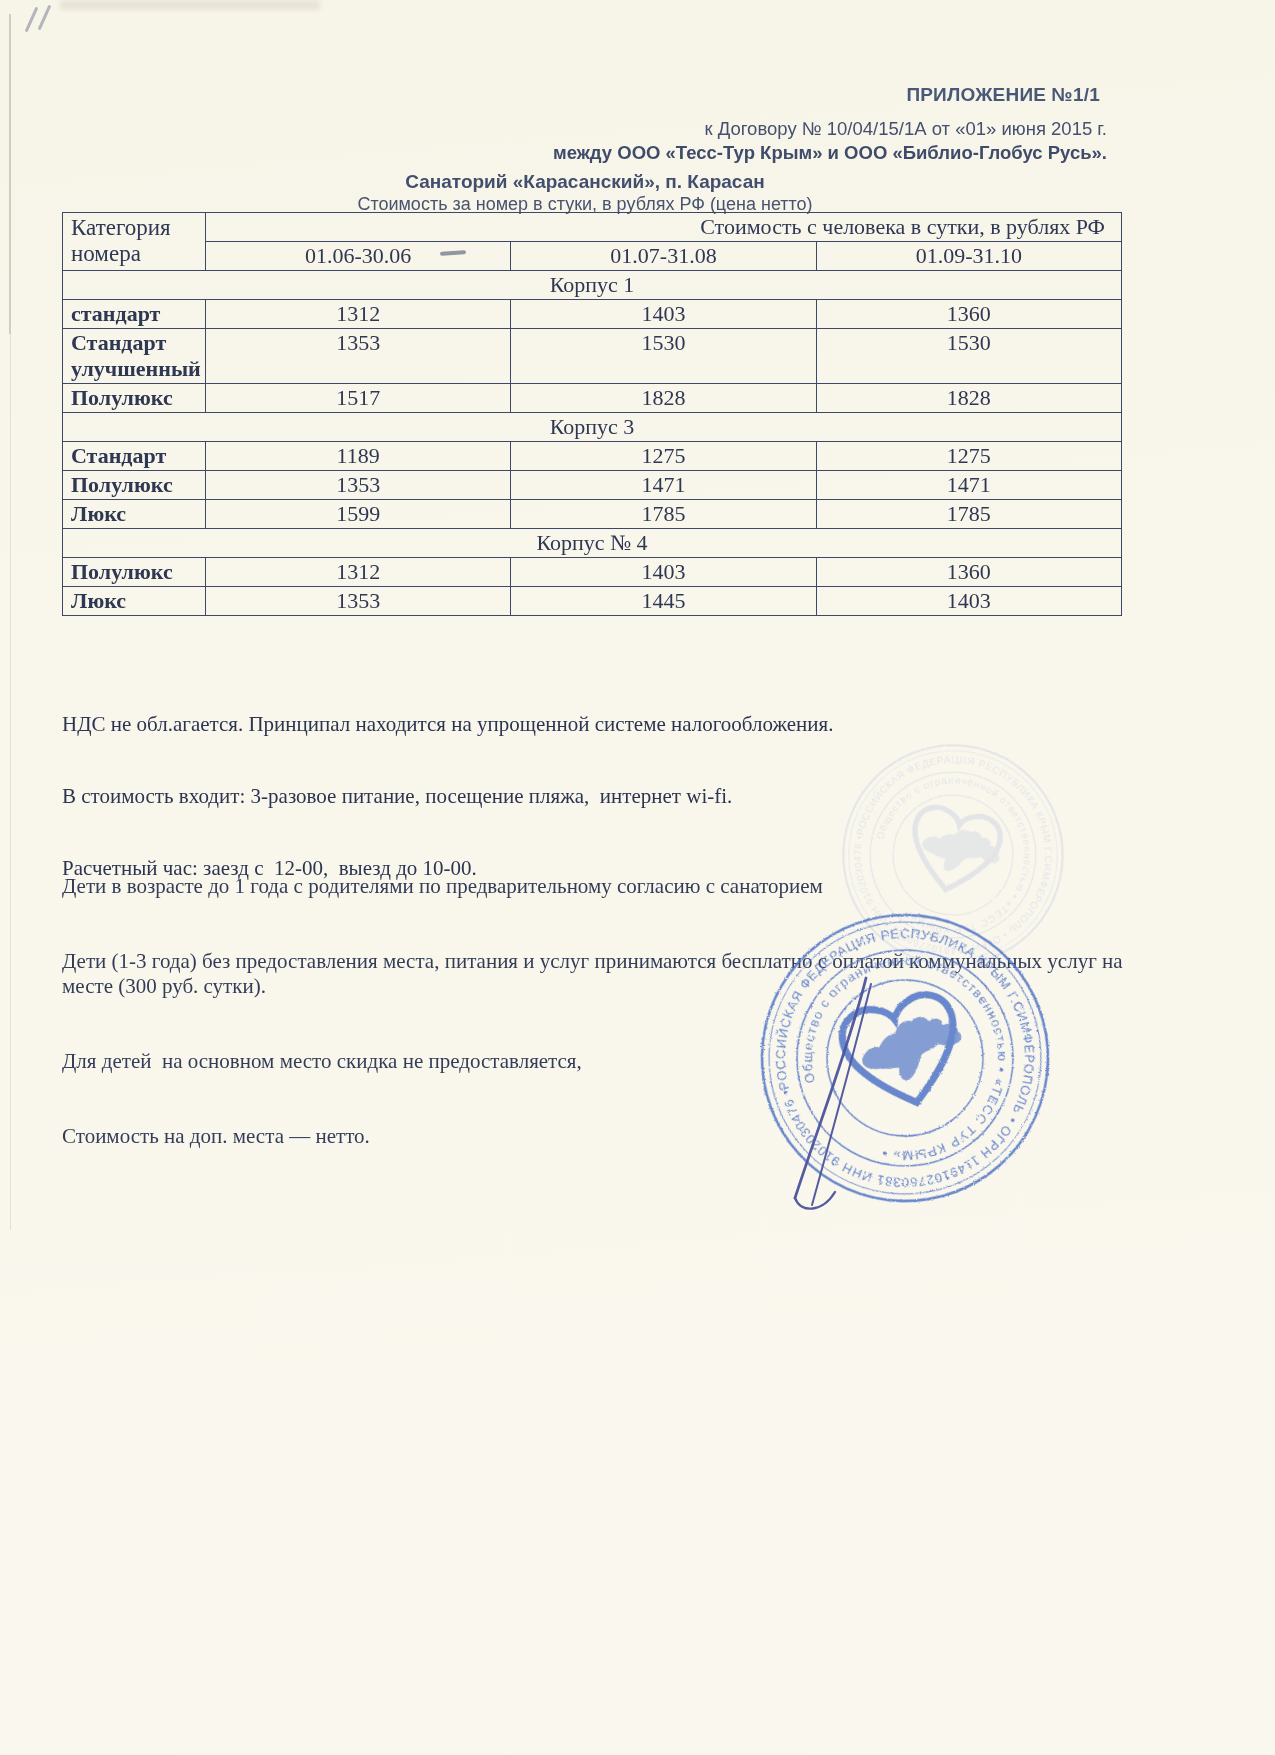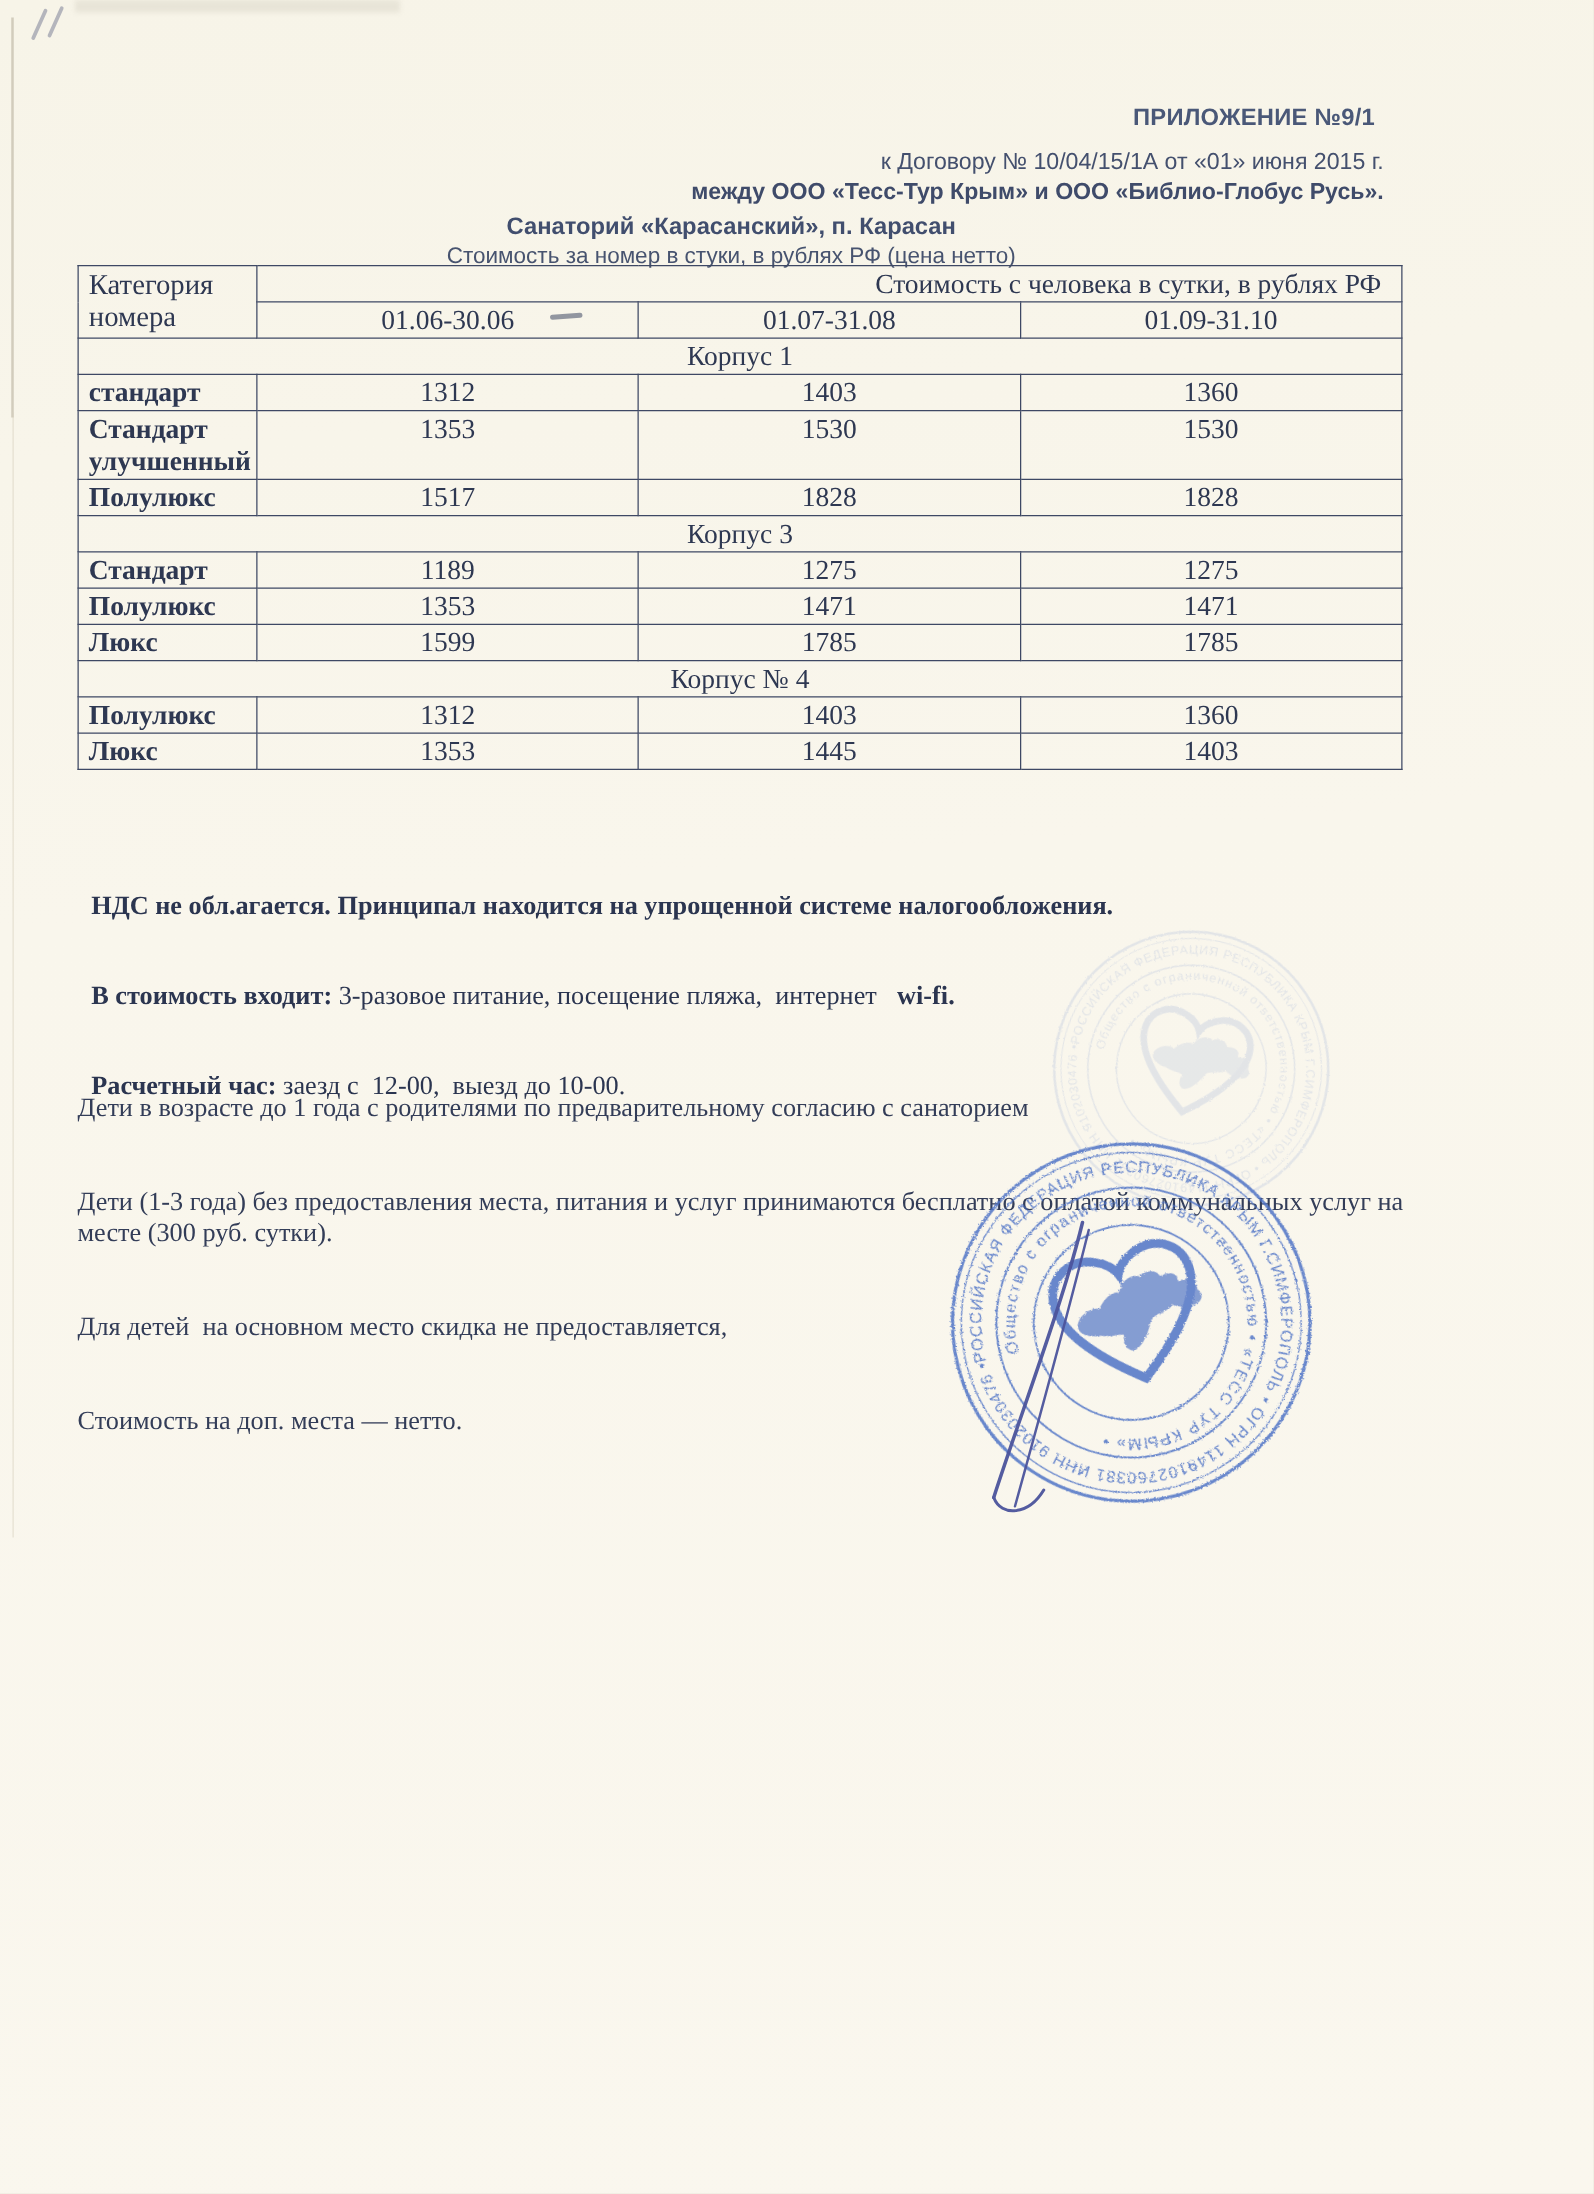--- a/index.html
+++ b/index.html
@@ -39,42 +39,42 @@
   tr.section{height:27px;}
   tr.section td{text-align:center;font-size:22px;}
   tr.drow{height:28px;}
   tr.drow-tall{height:52px;}
   tr.drow-tall td{vertical-align:top;line-height:26px;}
   td.cat{padding-left:8px;font-weight:bold;}
   td.num{text-align:center;}
 
   
   .notes{position:absolute;left:62px;top:664px;font-size:21px;line-height:24px;color:#2b3550;white-space:pre-wrap;}
-  .notes .b{font-weight:bold;margin-left:11px;}
+  .notes .b{font-weight:normal;}
   .children-notes{position:absolute;left:62px;top:824px;width:1062px;font-size:21px;line-height:25px;color:#333d58;white-space:pre-wrap;}
 
   
   .stamp{position:absolute;left:755px;top:908px;width:300px;height:300px;transform:rotate(-15deg);opacity:.84;}
   .ghost-stamp{position:absolute;left:838px;top:740px;width:230px;height:230px;transform:rotate(12deg);opacity:.13;}
   .signature{position:absolute;left:735px;top:940px;width:200px;height:290px;}
   svg{display:block;}
 </style>
 </head>
 <body>
 
 <div class="page">
 
   <div class="edge-line"></div>
   <div class="edge-line2"></div>
   <div class="slash-mark slash-a"></div>
   <div class="slash-mark slash-b"></div>
   <div class="top-smudge"></div>
   <div class="dash-artifact"></div>
 
-  <div class="appendix">ПРИЛОЖЕНИЕ №9/1</div>
+  <div class="appendix">ПРИЛОЖЕНИЕ №1/1</div>
   <div class="contract">
     <div>к Договору №  10/04/15/1А от «01» июня 2015 г.</div>
     <div class="bold">между ООО «Тесс-Тур Крым» и ООО «Библио-Глобус Русь».</div>
   </div>
 
   <div class="doc-title">Санаторий «Карасанский», п. Карасан</div>
   <div class="doc-subtitle">Стоимость за номер в стуки, в рублях РФ (цена нетто)</div>
 
   <div class="table-wrap">
     <table class="price-table">

